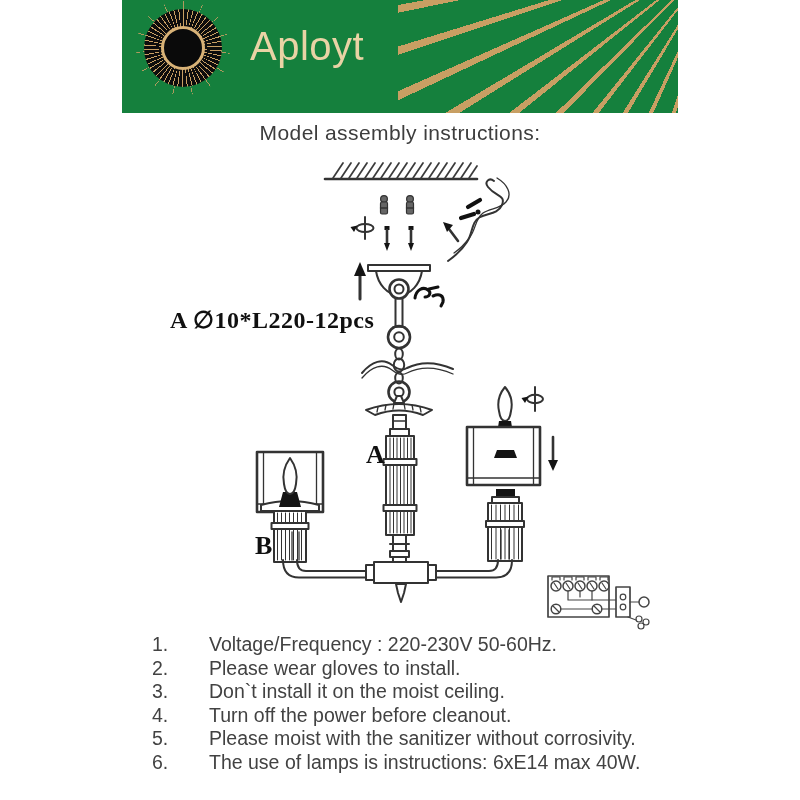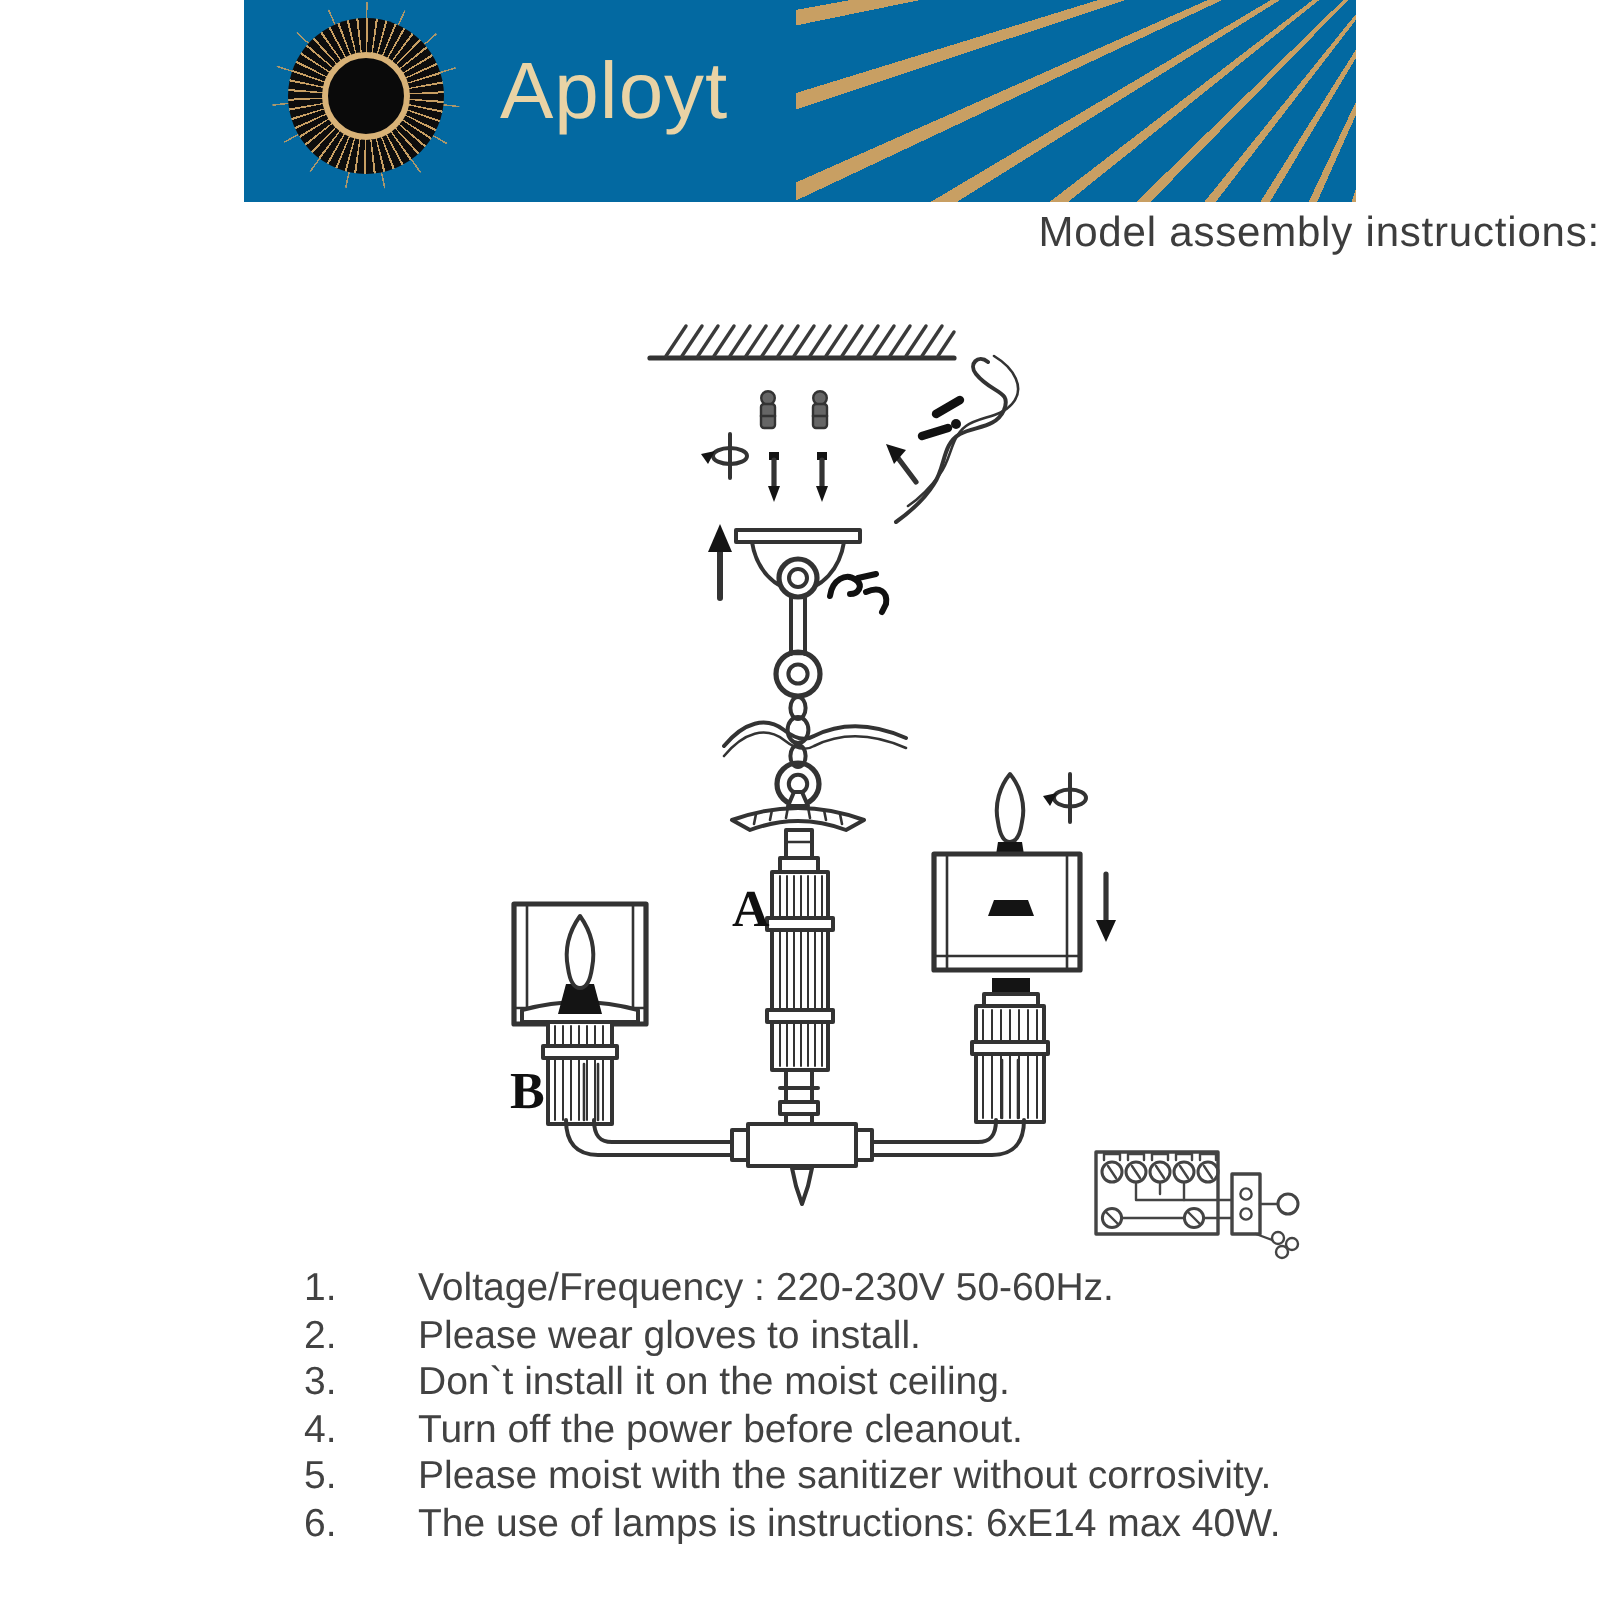--- a/index.html
+++ b/index.html
@@ -1,34 +1,34 @@
 <!DOCTYPE html>
 <html><head>
 <meta charset="utf-8">
 <style>
   html,body{margin:0;padding:0;background:#ffffff;}
   .page{position:relative;width:800px;height:800px;background:#ffffff;overflow:hidden;
         font-family:"Liberation Sans",sans-serif;}
 
   
-  .banner{position:absolute;left:122px;top:0;width:556px;height:101px;background:#0369a1;overflow:hidden;}
+  .banner{position:absolute;left:122px;top:0;width:556px;height:113px;background:#15803d;overflow:hidden;}
   .logo-rays-long{position:absolute;left:14px;top:1px;width:94px;height:94px;border-radius:50%;
       background:repeating-conic-gradient(#c89f63 0 1deg, transparent 1deg 24deg);opacity:.85;}
   .logo-rays{position:absolute;left:22px;top:9px;width:78px;height:78px;border-radius:50%;
       background:repeating-conic-gradient(#c89f63 0 1.6deg, #0d0d0d 1.6deg 7.2deg);}
   .logo-center{position:absolute;left:39px;top:26px;width:44px;height:44px;border-radius:50%;
       background:#0a0a0a;border:3px solid #d8b277;box-sizing:border-box;}
   .brand{position:absolute;left:128px;top:24px;font-size:40px;line-height:44px;color:#e9d3a5;
       letter-spacing:0.5px;font-family:"Liberation Sans",sans-serif;}
   .corner-rays{position:absolute;right:-50px;top:-55px;width:330px;height:270px;
       background:repeating-conic-gradient(from 0deg at 100% 0%, #c89f63 0 1.3deg, transparent 1.3deg 6.8deg);}
 
   
-  .title-line1,.title-line2{position:absolute;left:0;right:0;text-align:right;color:#3d3d3d;
-      font-size:21px;letter-spacing:0.4px;}
+  .title-line1,.title-line2{position:absolute;left:0;right:0;text-align:center;color:#3d3d3d;
+      font-size:21px;letter-spacing:0.4px;margin-top:16px;}
   .title-line1{top:105px;}
   .title-line2{top:130px;}
 
   
   .part-line{position:absolute;left:170px;color:#101010;font-family:"Liberation Serif",serif;
       font-weight:bold;font-size:24px;letter-spacing:0.5px;white-space:nowrap;}
   .part-a{top:306px;} .part-b{top:334px;}
   .dg-letter{position:absolute;color:#101010;font-family:"Liberation Serif",serif;font-weight:bold;font-size:26px;}
   .letter-a{left:366px;top:440px;} .letter-b{left:255px;top:531px;}
 
@@ -66,20 +66,21 @@
   <div class="banner">
     <div class="logo-rays-long"></div>
     <div class="logo-rays"></div>
     <div class="logo-center"></div>
     <span class="brand">Aployt</span>
     <div class="corner-rays"></div>
   </div>
 
   <div class="title-line1">Model assembly instructions:</div>
 
+  <div class="part-line part-a">A ∅10*L220-12pcs</div>
 
   <svg class="dg" width="520" height="472" viewBox="150 158 520 472">
 
     <g>
       <line class="ln25" x1="325" y1="179" x2="477" y2="179"></line>
       <line class="h" x1="333" y1="178" x2="343" y2="163"></line>
         <line class="h" x1="341" y1="178" x2="351" y2="163"></line>
       <line class="h" x1="349" y1="178" x2="359" y2="163"></line>
         <line class="h" x1="357" y1="178" x2="367" y2="163"></line>
       <line class="h" x1="365" y1="178" x2="375" y2="163"></line>

